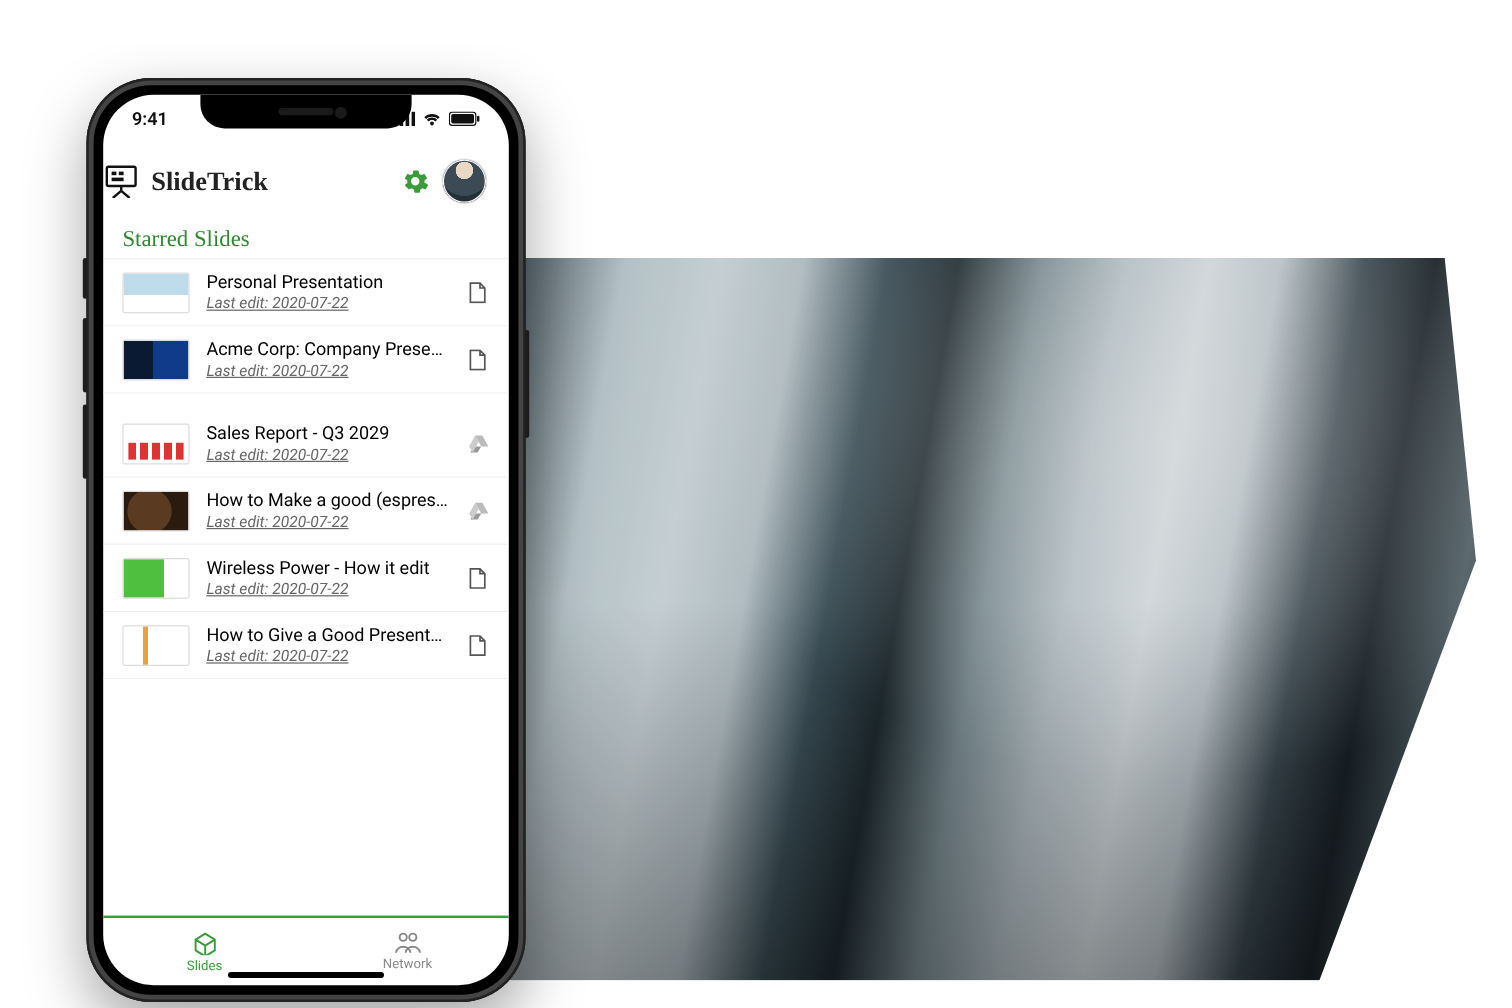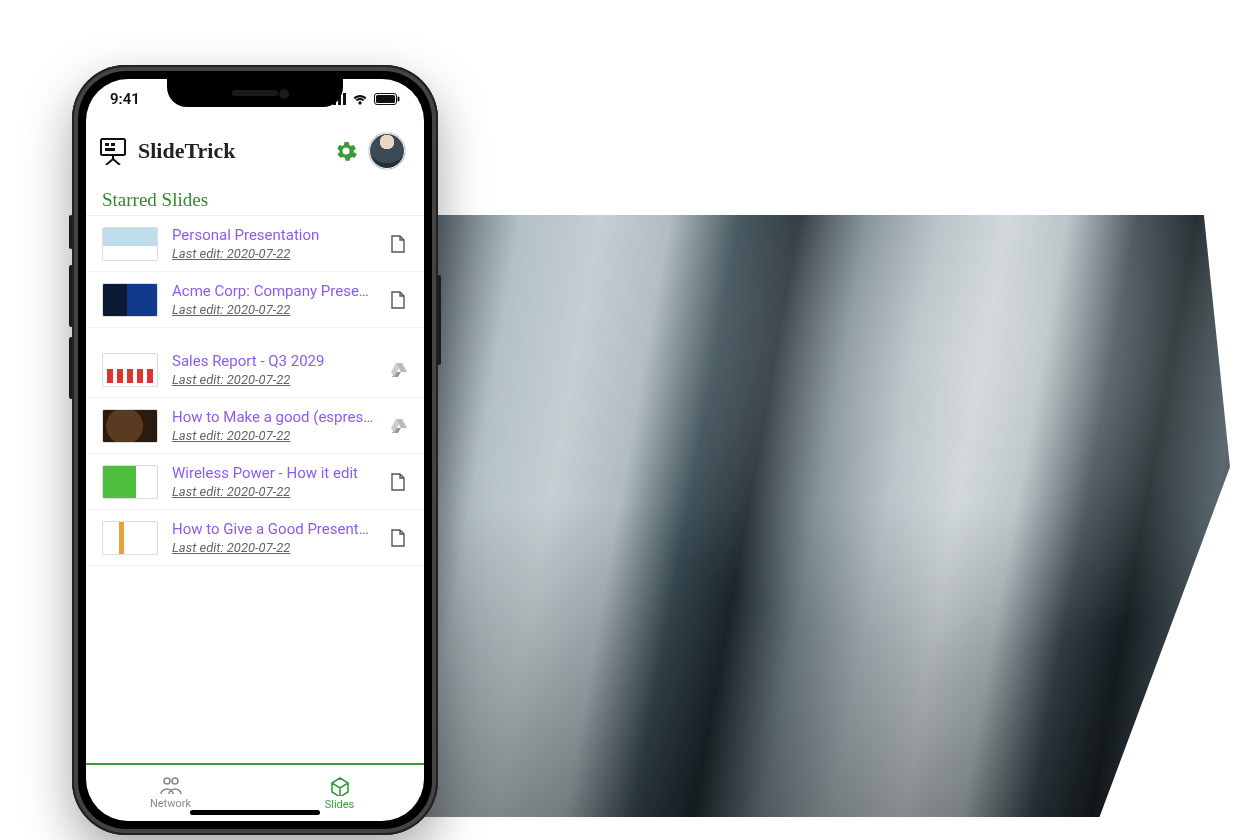--- a/index.html
+++ b/index.html
@@ -29,21 +29,21 @@
   .notch:before{content:"";position:absolute;right:54px;top:10px;width:10px;height:10px;
     border-radius:50%;background:#1a1a1a;}
   .notch:after{content:"";position:absolute;left:50%;top:11px;transform:translateX(-50%);
     width:46px;height:6px;border-radius:4px;background:#1a1a1a;}
   .statusbar{position:absolute;top:0;left:0;right:0;height:40px;display:flex;
     align-items:center;justify-content:space-between;padding:0 24px;font-size:15px;
     font-weight:600;color:#111;z-index:5;}
   .sb-right{display:flex;align-items:center;gap:6px;}
   .sb-right svg{display:block;}
   .app{position:absolute;top:40px;left:0;right:0;bottom:0;display:flex;flex-direction:column;}
-  .header{display:flex;align-items:center;gap:10px;padding:10px 18px 10px 12px;height:44px;}
+  .header{display:flex;align-items:center;gap:10px;padding:10px 18px 10px 0;height:44px;}
   .logo-icon svg{display:block;}
   .brand{font-family:"Brush Script MT","Segoe Script",cursive;font-size:22px;
     font-weight:700;color:#222;flex:0 0 auto;}
   .hspacer{flex:1;}
   .gear svg{display:block;}
   .avatar{width:36px;height:36px;border-radius:50%;
     background:radial-gradient(circle at 50% 25%,#e9d8c4 0 22%,#3b4a55 23% 65%,#233038 66% 100%);
     border:1px solid #ddd;box-shadow:0 0 0 1px #fff inset;}
   .scroll{flex:1;overflow:hidden;}
   .section-head{font-family:"Brush Script MT","Segoe Script",cursive;color:#2f8a2f;
@@ -52,21 +52,21 @@
   .thumb{width:54px;height:32px;border:1px solid #ddd;border-radius:2px;flex:0 0 auto;}
   .t0{background:linear-gradient(180deg,#bedcea 0 55%,#fff 55% 100%);}
   .t1{background:linear-gradient(90deg,#0b1a33 0 45%,#103a8a 45% 100%);}
   .t2{background:#fff;position:relative;}
   .t2:after{content:"";position:absolute;left:4px;right:4px;bottom:3px;height:14px;
     background:repeating-linear-gradient(90deg,#d33 0 6px,#fff 6px 10px);}
   .t3{background:radial-gradient(circle at 40% 50%,#5a3a20 0 50%,#2b1a0e 52% 100%);}
   .t4{background:linear-gradient(90deg,#4fbf3f 0 62%,#fff 62% 100%);}
   .t5{background:linear-gradient(90deg,#fff 0 30%,#e8a23c 30% 38%,#fff 38% 100%);}
   .rtext{flex:1;min-width:0;}
-  .rtitle{font-size:15px;color:#8b5cf6;white-space:nowrap;overflow:hidden;text-overflow:ellipsis;}
+  .rtitle{font-size:15px;color:#000000;white-space:nowrap;overflow:hidden;text-overflow:ellipsis;}
   .rsub{font-size:13px;color:#666;font-style:italic;margin-top:2px;text-decoration:underline;}
   .ftype{width:18px;flex:0 0 auto;}
   .ftype svg{display:block;}
   .tabbar{height:56px;border-top:2px solid #3a9b3a;display:flex;}
   .tab{flex:1;display:flex;flex-direction:column;align-items:center;justify-content:center;
     gap:2px;font-size:11px;color:#888;}
   .tab.active{color:#3a9b3a;}
   .tab svg{display:block;}
   .home-ind{position:absolute;bottom:6px;left:50%;transform:translateX(-50%);
     width:130px;height:5px;border-radius:3px;background:#000;}
@@ -220,34 +220,34 @@
               <span class="ftype">
                 <svg width="16" height="18" viewBox="0 0 16 18">
                     <path fill="none" stroke="#555" stroke-width="1.4" d="M2 1h8l4 4v12H2z M10 1v4h4"></path>
                   </svg>
               </span>
             </div>
 
           </div>
 
           <div class="tabbar">
+            <div class="tab active">
+              <svg width="22" height="20" viewBox="0 0 22 20">
+                <path fill="none" stroke="#3a9b3a" stroke-width="1.6" d="M3 7l8-5 8 5v9l-8 5-8-5z M3 7l8 5 8-5 M11 12v8"></path>
+              </svg>
+              <span>Slides</span>
+            </div>
             <div class="tab">
               <svg width="24" height="18" viewBox="0 0 24 18">
                 <circle cx="8" cy="4" r="3" fill="none" stroke="#888" stroke-width="1.6"></circle>
                 <circle cx="16" cy="4" r="3" fill="none" stroke="#888" stroke-width="1.6"></circle>
                 <path d="M2 17c0-3 3-5 6-5s6 2 6 5 M10 17c0-3 3-5 6-5s6 2 6 5" fill="none" stroke="#888" stroke-width="1.6"></path>
               </svg>
               <span>Network</span>
             </div>
-            <div class="tab active">
-              <svg width="22" height="20" viewBox="0 0 22 20">
-                <path fill="none" stroke="#3a9b3a" stroke-width="1.6" d="M3 7l8-5 8 5v9l-8 5-8-5z M3 7l8 5 8-5 M11 12v8"></path>
-              </svg>
-              <span>Slides</span>
-            </div>
           </div>
 
         </div>
 
         <div class="home-ind"></div>
       </div>
     </div>
   </div>
 </div>
 

